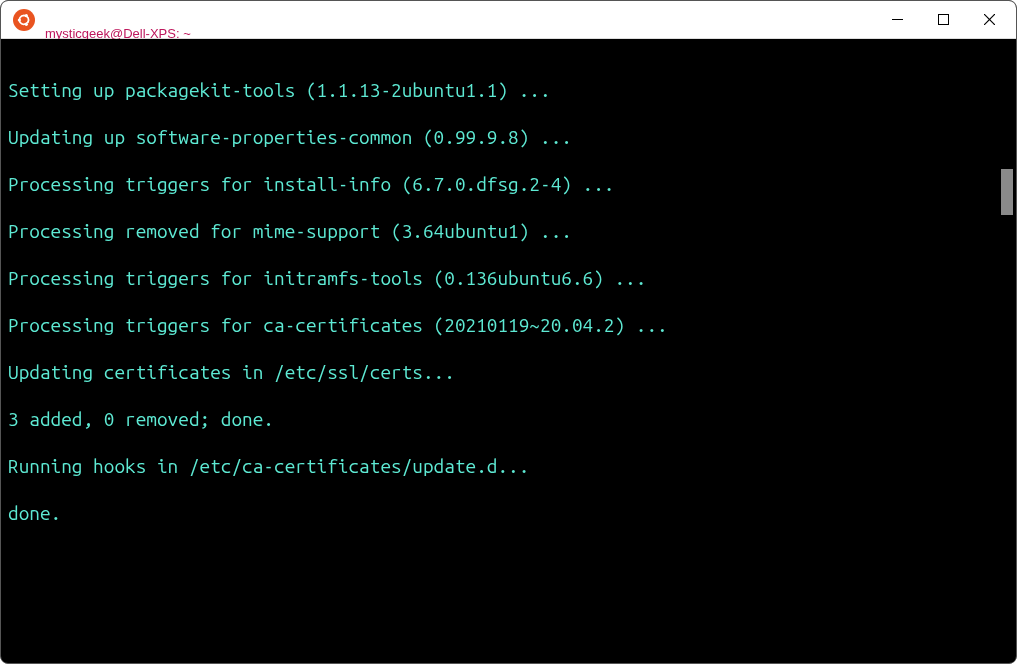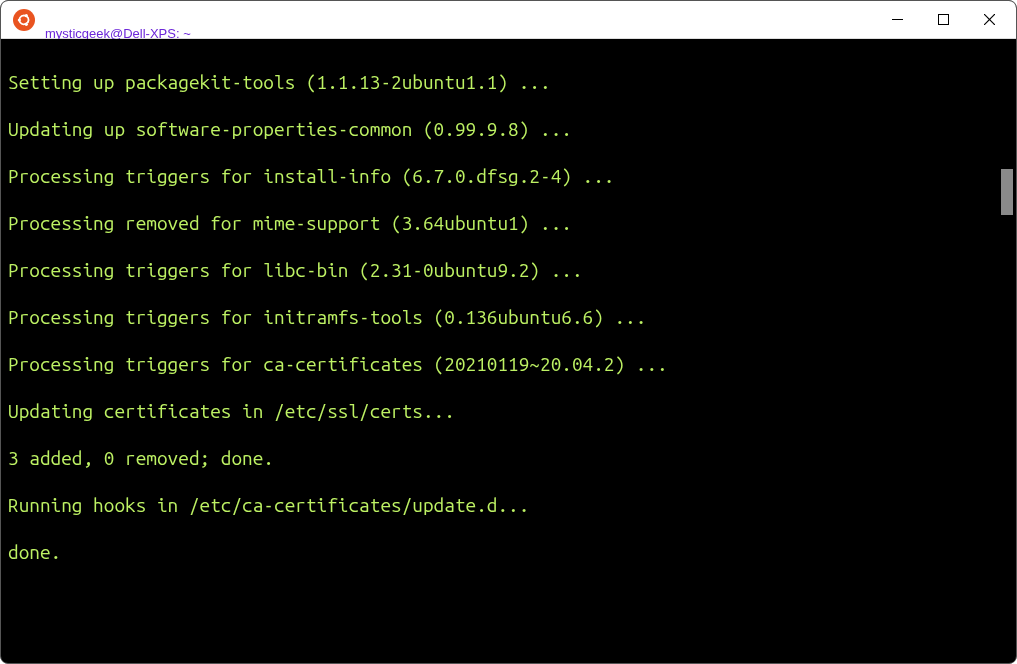--- a/index.html
+++ b/index.html
@@ -37,46 +37,46 @@
       align-items: center;
       justify-content: center;
       margin-right: 10px;
       position: relative;
       flex-shrink: 0;
     }
     .appicon svg { width: 16px; height: 16px; }
     .title {
       flex: 1;
       font-size: 13px;
-      color: #6d28d9;
+      color: #be185d;
       margin-top: 28px;
     }
     .winbtns { display: flex; }
     .winbtn {
       width: 46px;
       height: 34px;
       display: flex;
       align-items: center;
       justify-content: center;
       color: #000;
     }
     .winbtn svg { width: 11px; height: 11px; stroke: #000; stroke-width: 1; fill: none; }
     .winbtn.close svg { stroke-width: 1.2; }
     .terminal {
       position: absolute;
       top: 38px;
       left: 1px;
       right: 1px;
       bottom: 1px;
       background: #000;
-      padding: 8px 6px;
+      padding: 16px 6px;
       font-family: "Ubuntu Mono", "Consolas", monospace;
       font-size: 19px;
       line-height: 23.5px;
-      color: #bef264;
+      color: #5eead4;
       white-space: pre;
       overflow: hidden;
     }
     .line { white-space: pre; }
     .scrollbar {
       position: absolute;
       right: 1px;
       top: 38px;
       width: 16px;
       bottom: 1px;
@@ -124,21 +124,20 @@
           </svg>
       </div>
     </div>
   </div>
 
   <div class="terminal">
 <div class="line">Setting up packagekit-tools (1.1.13-2ubuntu1.1) ...</div>
 <div class="line">Updating up software-properties-common (0.99.9.8) ...</div>
 <div class="line">Processing triggers for install-info (6.7.0.dfsg.2-4) ...</div>
 <div class="line">Processing removed for mime-support (3.64ubuntu1) ...</div>
-<div class="line">Processing triggers for libc-bin (2.31-0ubuntu9.2) ...</div>
 <div class="line">Processing triggers for initramfs-tools (0.136ubuntu6.6) ...</div>
 <div class="line">Processing triggers for ca-certificates (20210119~20.04.2) ...</div>
 <div class="line">Updating certificates in /etc/ssl/certs...</div>
 <div class="line">3 added, 0 removed; done.</div>
 <div class="line">Running hooks in /etc/ca-certificates/update.d...</div>
 <div class="line">done.</div>
 
 
 
 

